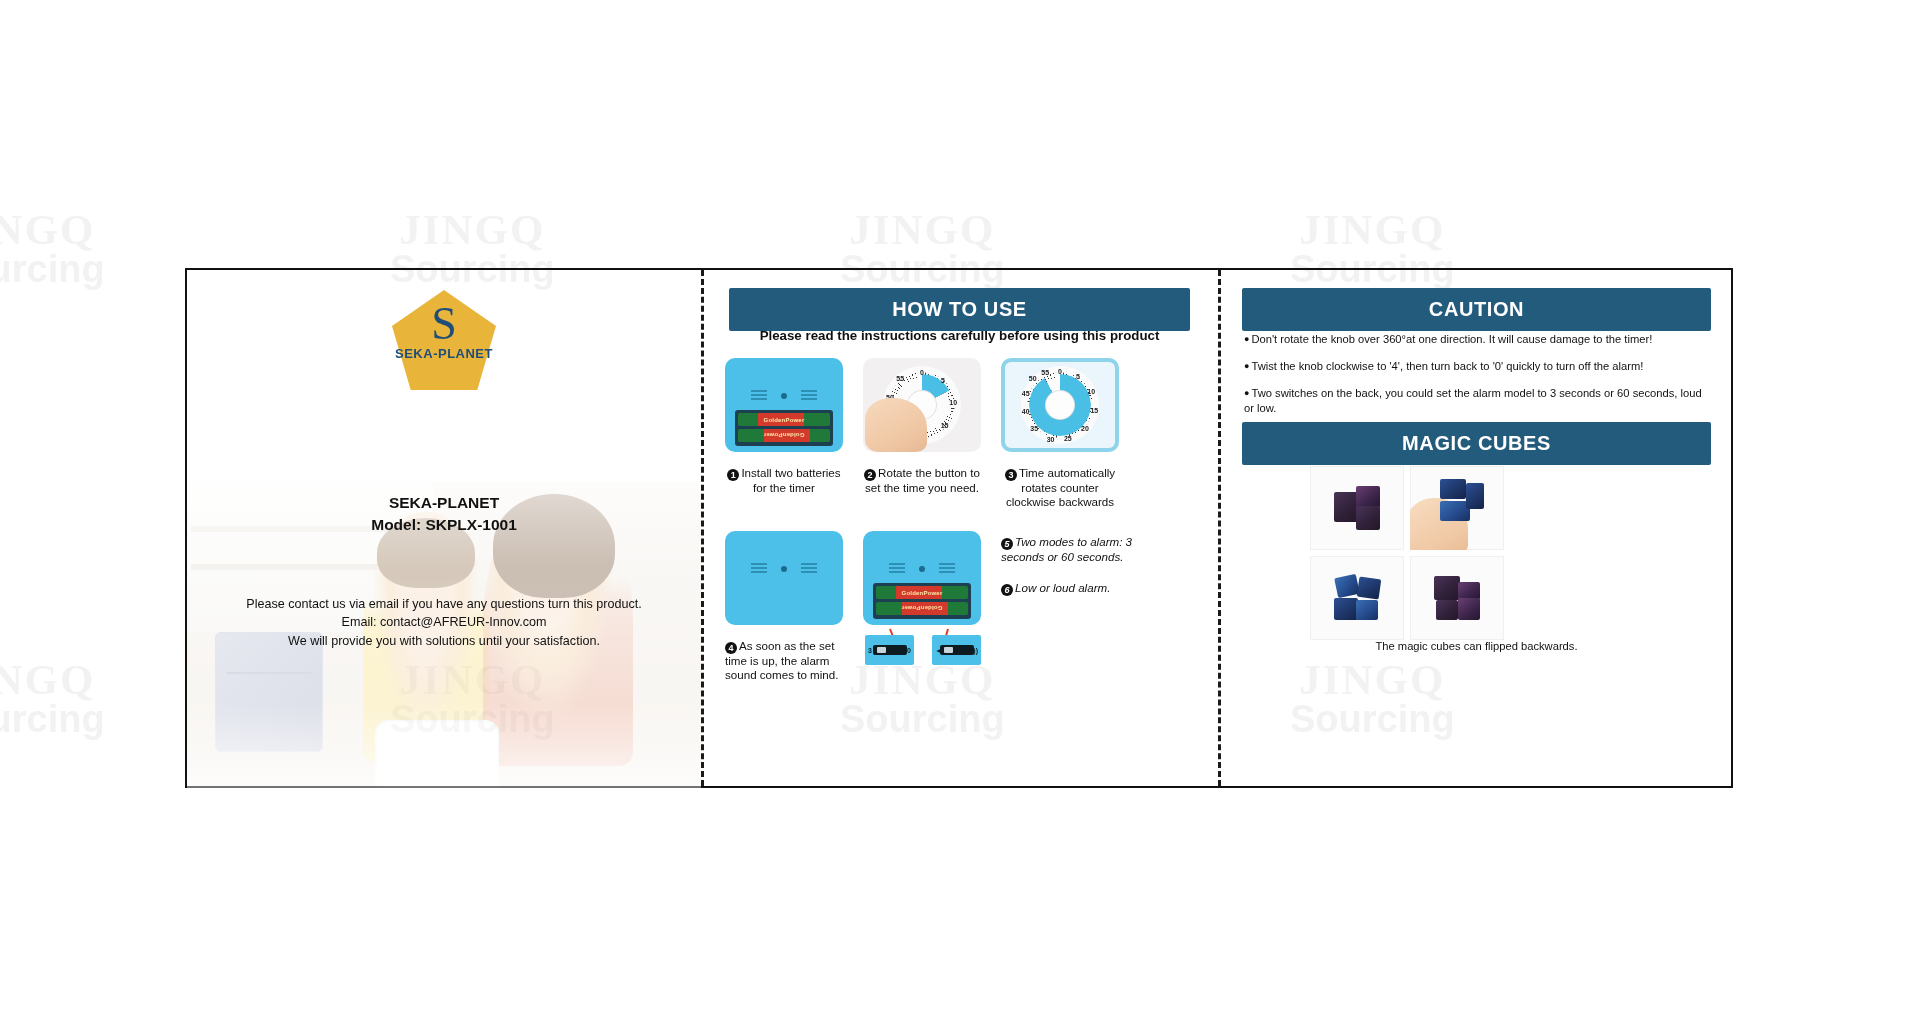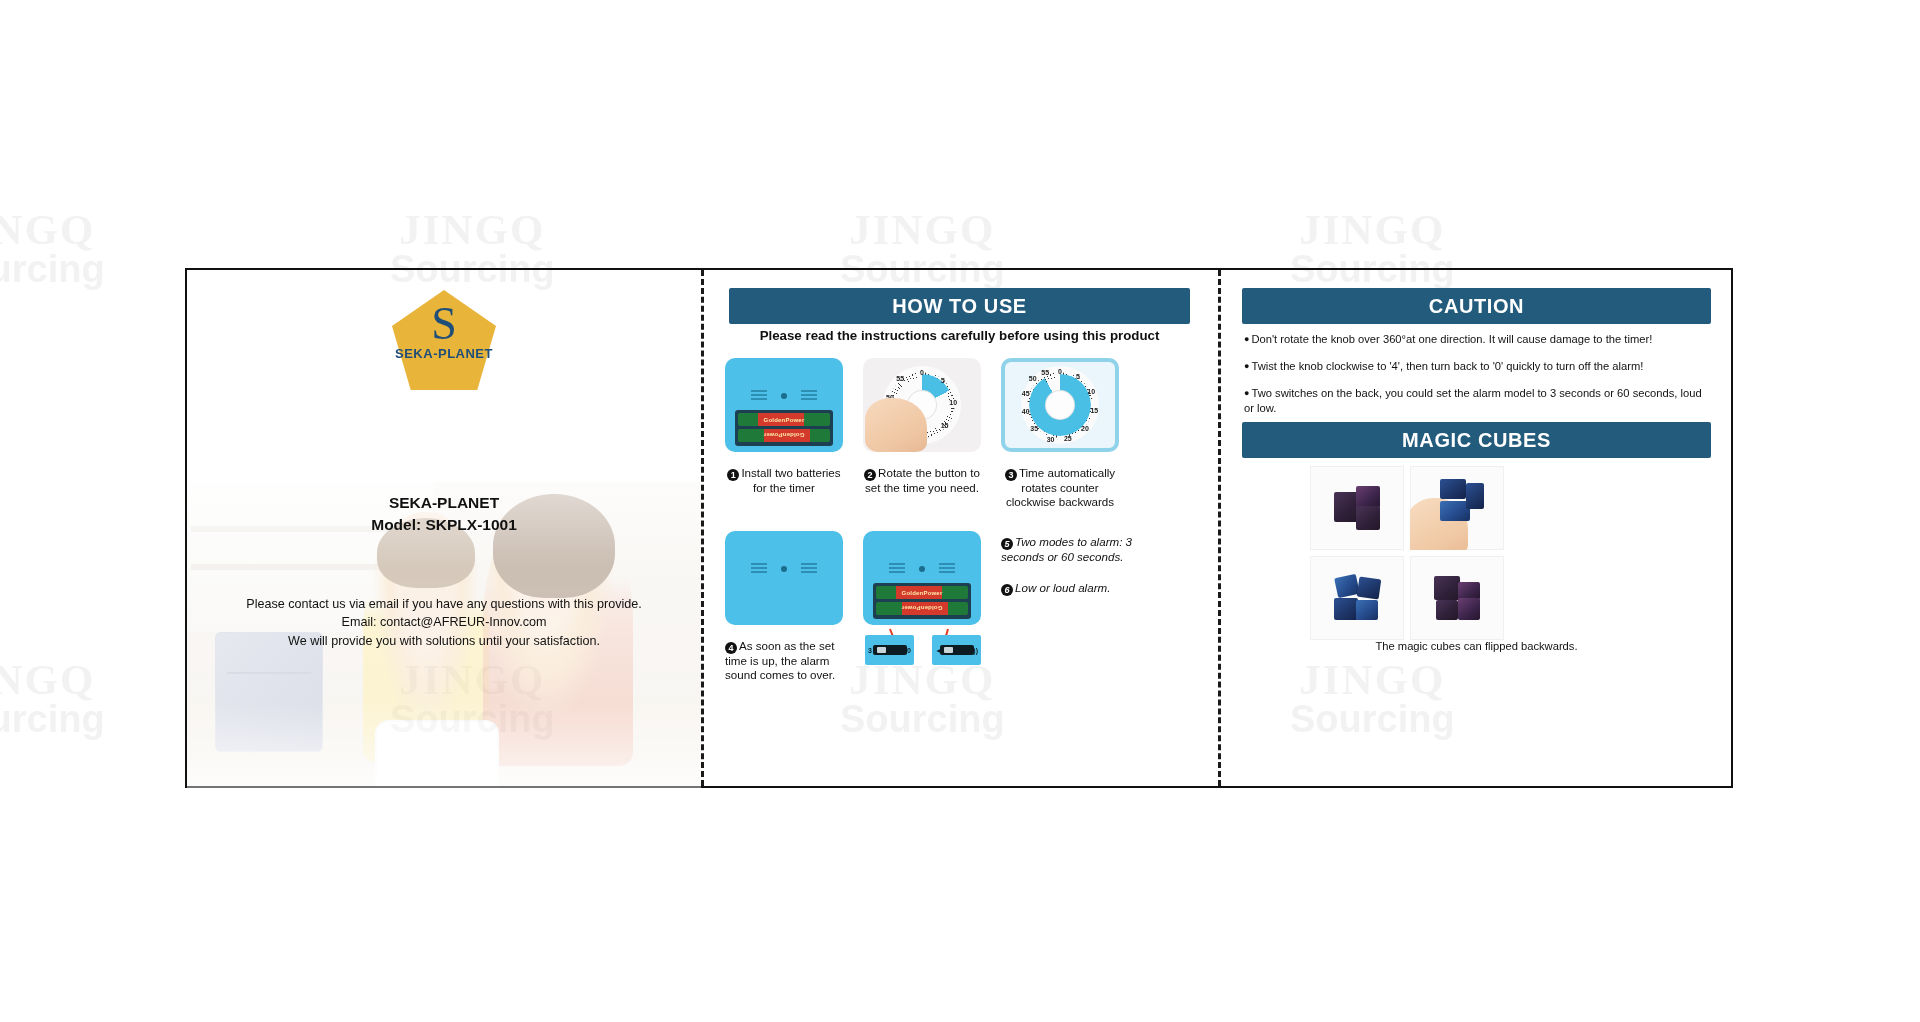--- a/index.html
+++ b/index.html
@@ -152,21 +152,21 @@
     font-size:15.5px; font-weight:700; line-height:1.45; color:#111;
   }
   #cover-contact{
     position:absolute; left:8px; right:8px; top:325px; z-index:3;
     text-align:center;
     font-size:12.6px; font-weight:400; line-height:1.45; color:#111;
   }
 
   
   .banner{
-    height:36px; border-radius:2px;
+    height:43px; border-radius:2px;
     display:flex; align-items:center; justify-content:center;
     color:#fff; font-size:20px; font-weight:700; letter-spacing:.6px;
   }
 
   
   #howto-banner{ position:absolute; left:28px; right:28px; top:18px; }
   #howto-sub{
     position:absolute; left:14px; right:14px; top:58px;
     text-align:center; font-size:13.3px; font-weight:700; color:#111;
   }
@@ -393,21 +393,21 @@
       </div>
     </div>
 
 
     <div id="cover-model">
       <div>SEKA-PLANET</div>
       <div>Model: SKPLX-1001</div>
     </div>
 
     <div id="cover-contact">
-      <div>Please contact us via email if you have any questions with this provide.</div>
+      <div>Please contact us via email if you have any questions turn this product.</div>
       <div>Email: contact@AFREUR-Innov.com</div>
       <div>We will provide you with solutions until your satisfaction.</div>
     </div>
   </div>
 
   <div class="panel" id="panel-howto">
 
     <div class="banner" id="howto-banner" style="background:#225B7C">HOW TO USE</div>
 
     <div id="howto-sub">Please read the instructions carefully before using this product</div>
@@ -480,21 +480,21 @@
 
       <div class="row" style="margin-top:22px;">
 
         <div class="cell">
           <div class="thumb dev-blue">
             <div class="slit l"></div>
               <div class="dot"></div>
               <div class="slit r"></div>
           </div>
           <div class="caption left">
-            <span class="num">4</span><span>As soon as the set time is up, the alarm sound comes to over.</span>
+            <span class="num">4</span><span>As soon as the set time is up, the alarm sound comes to mind.</span>
           </div>
         </div>
 
         <div class="cell">
           <div class="thumb dev-blue">
             <div class="slit l"></div>
               <div class="dot"></div>
               <div class="slit r"></div>
             <div class="batt-tray">
               <div class="batt">GoldenPower</div>

